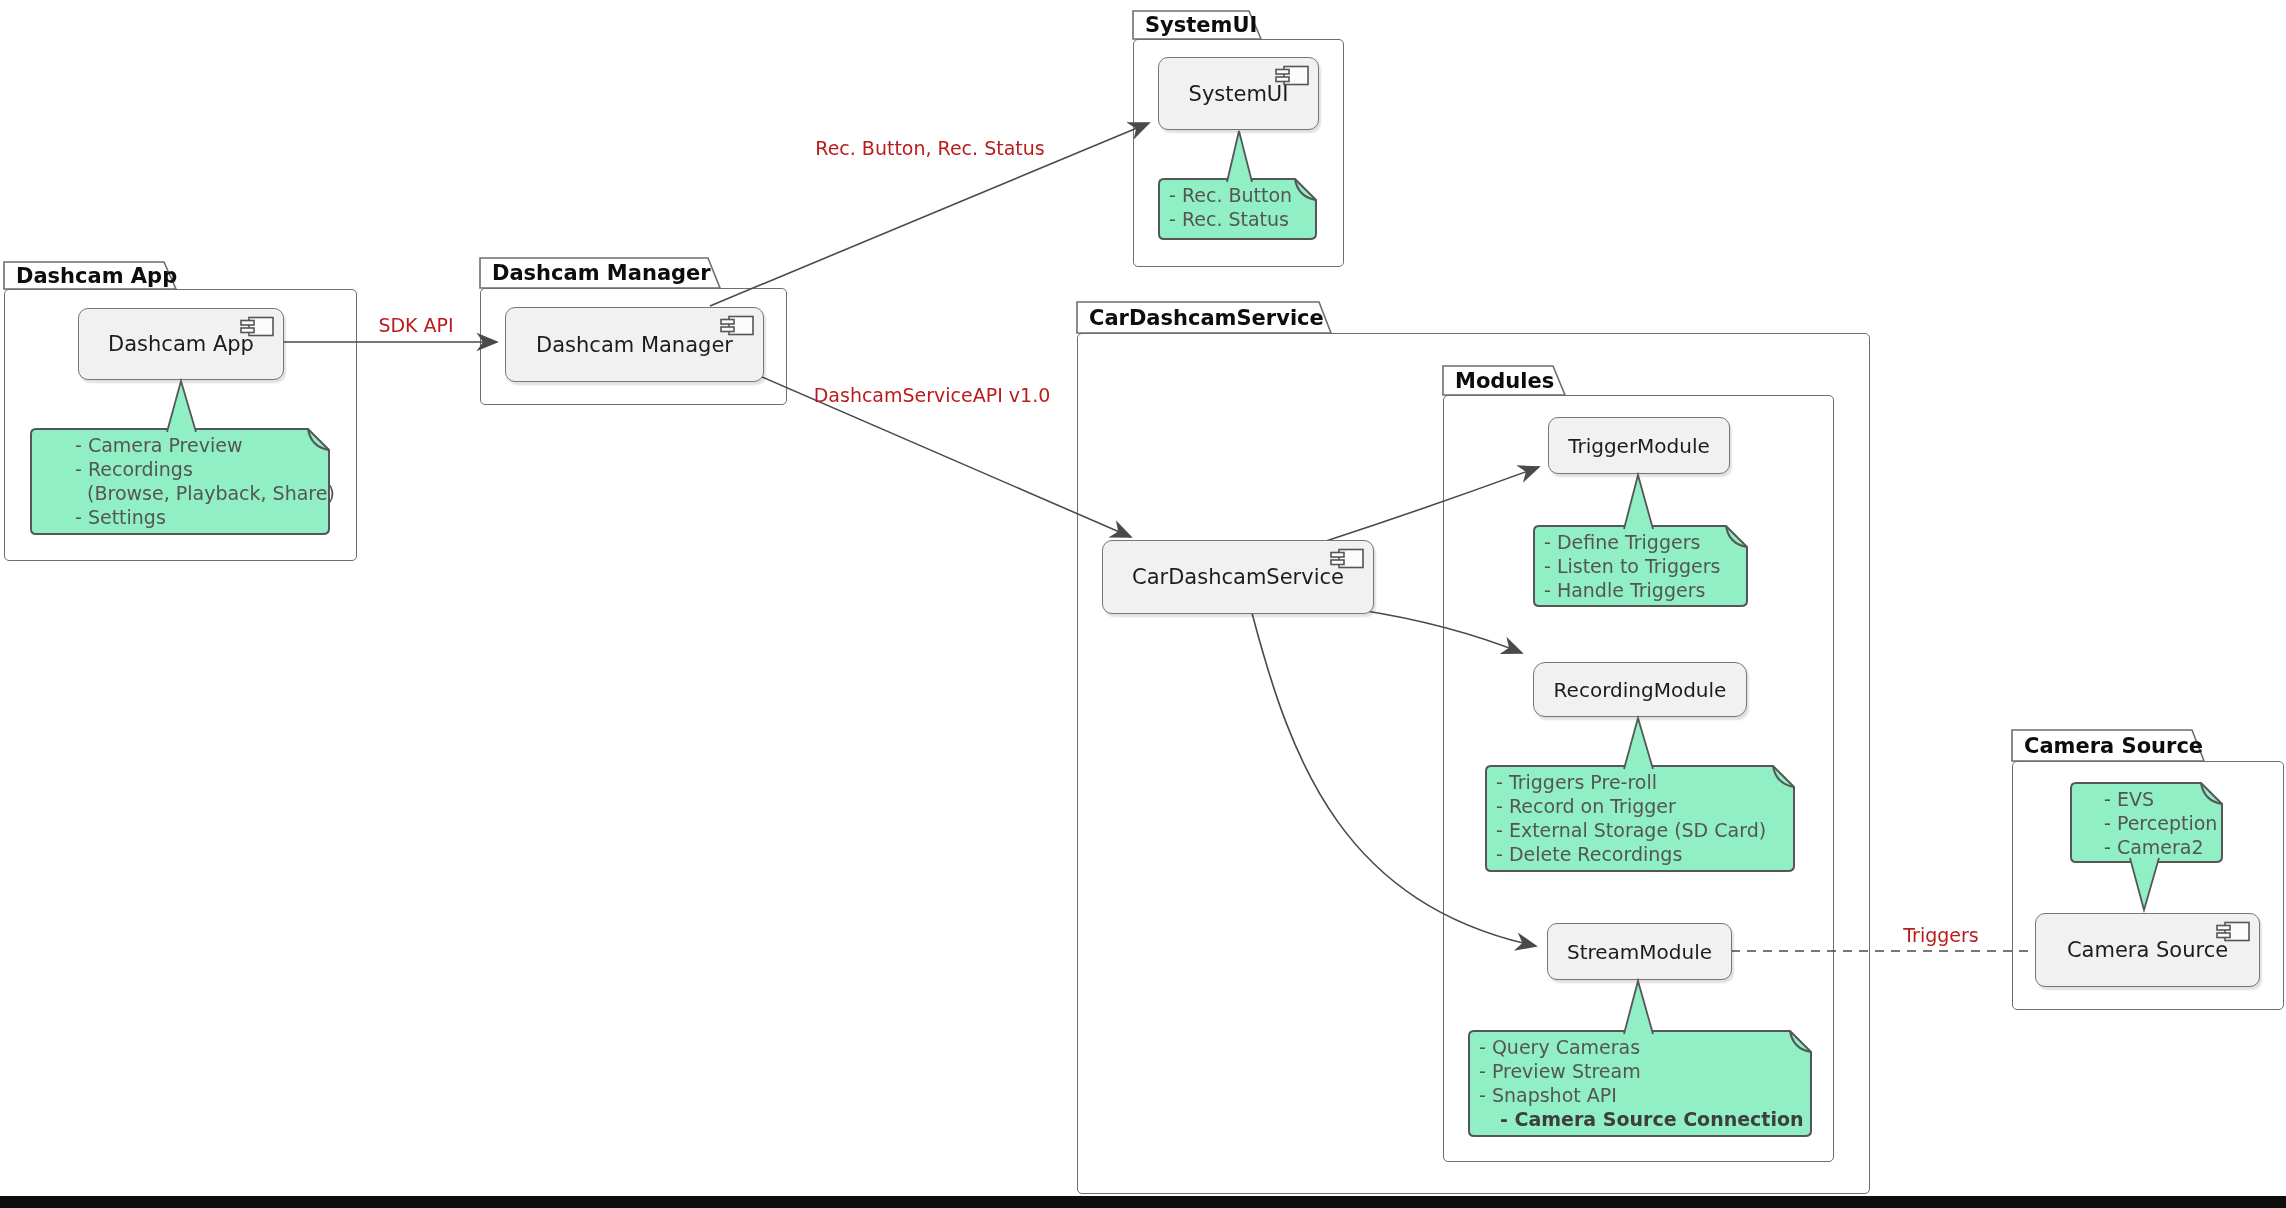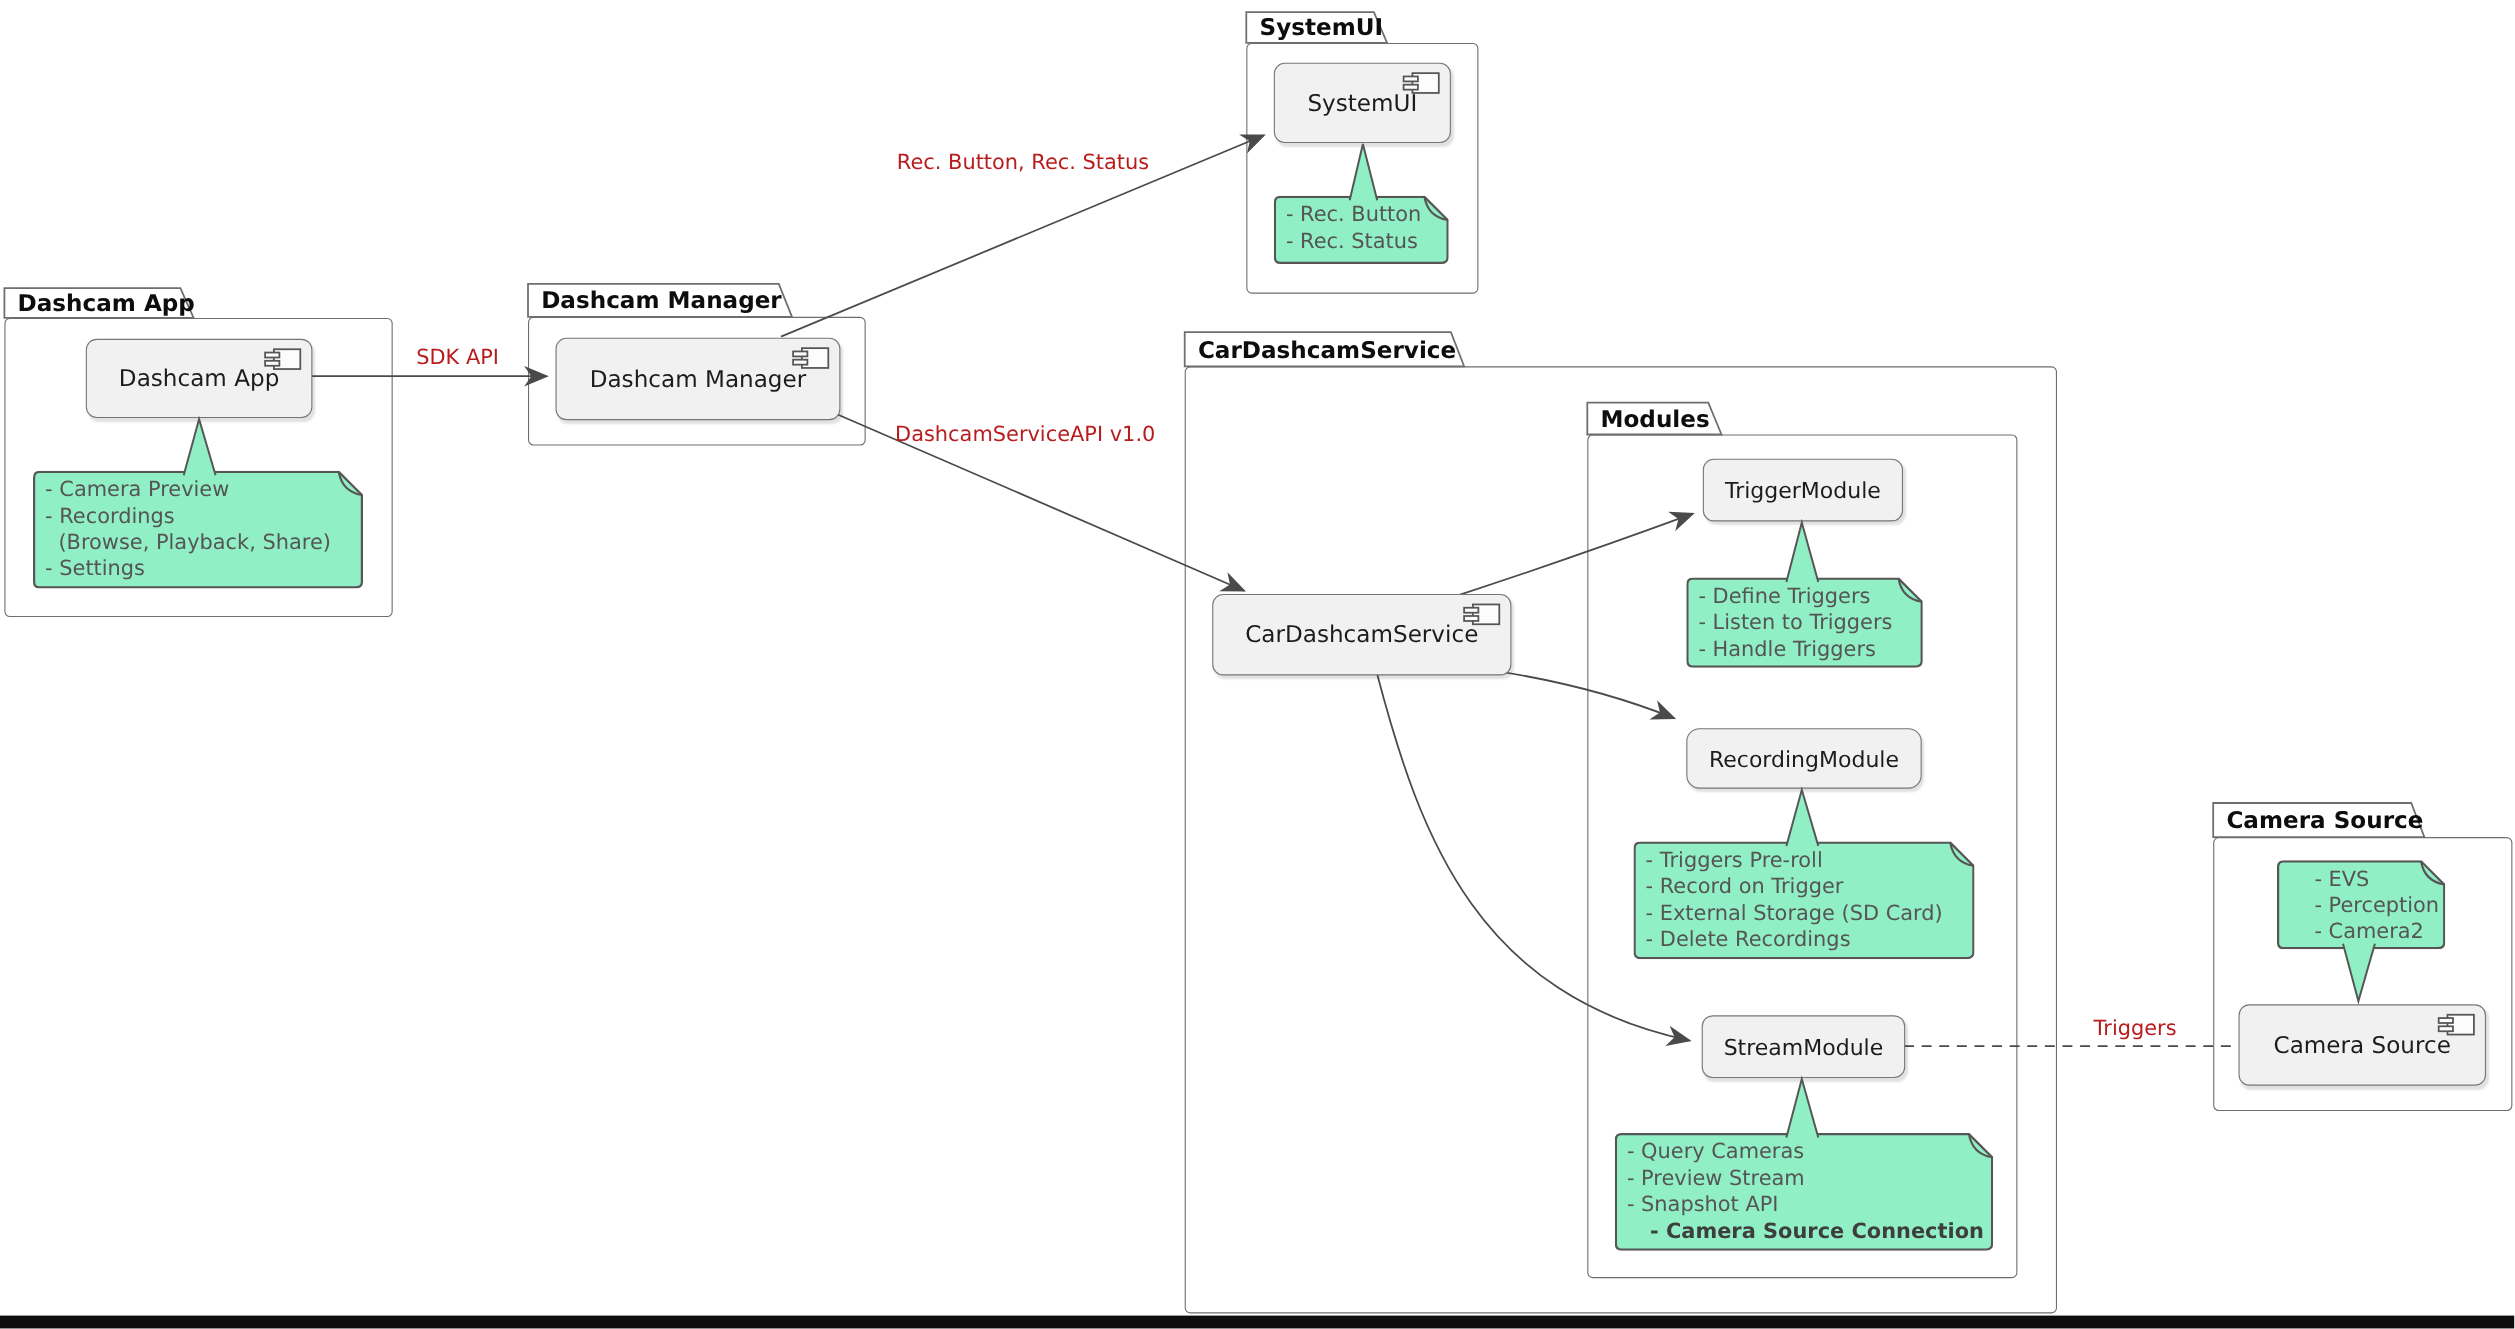--- a/index.html
+++ b/index.html
@@ -171,21 +171,21 @@
           <g stroke="#555555" stroke-width="1.6" fill="#fcfcfc">
             <rect x="10" y="1.5" width="24" height="18"></rect>
             <rect x="2" y="4.5" width="13" height="4.5"></rect>
             <rect x="2" y="12" width="13" height="4.5"></rect>
           </g>
         </svg>
     </span>
     <span>Camera Source</span>
   </div>
 
-  <div class="note" style="left:30px;top:428px;width:344px;height:107px;">
+  <div class="note" style="left:30px;top:428px;width:344px;height:107px;padding-left:34px;">
     <svg class="bg" width="300" height="107" viewBox="0 0 300 107">
       <path d="M6,1 L278,1 L299,22 L299,101 Q299,106 293,106 L6,106 Q1,106 1,101 L1,6 Q1,1 6,1 Z" fill="#90EFC4" stroke="#565656" stroke-width="2"></path>
       <path d="M278,1 Q281,19 299,22" fill="none" stroke="#565656" stroke-width="2"></path>
     </svg>
     <div class="lines">
       <div class="line">- Camera Preview</div>
       <div class="line">- Recordings</div>
       <div class="line">  (Browse, Playback, Share)</div>
       <div class="line">- Settings</div>
     </div>

